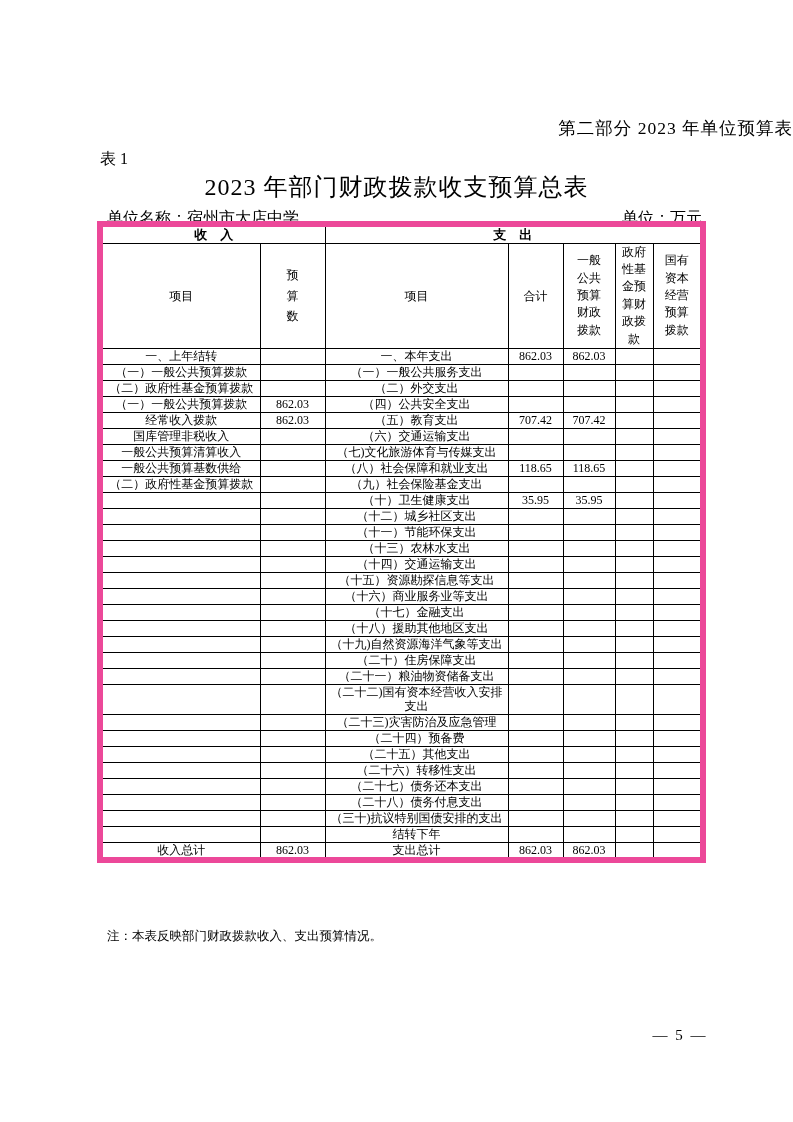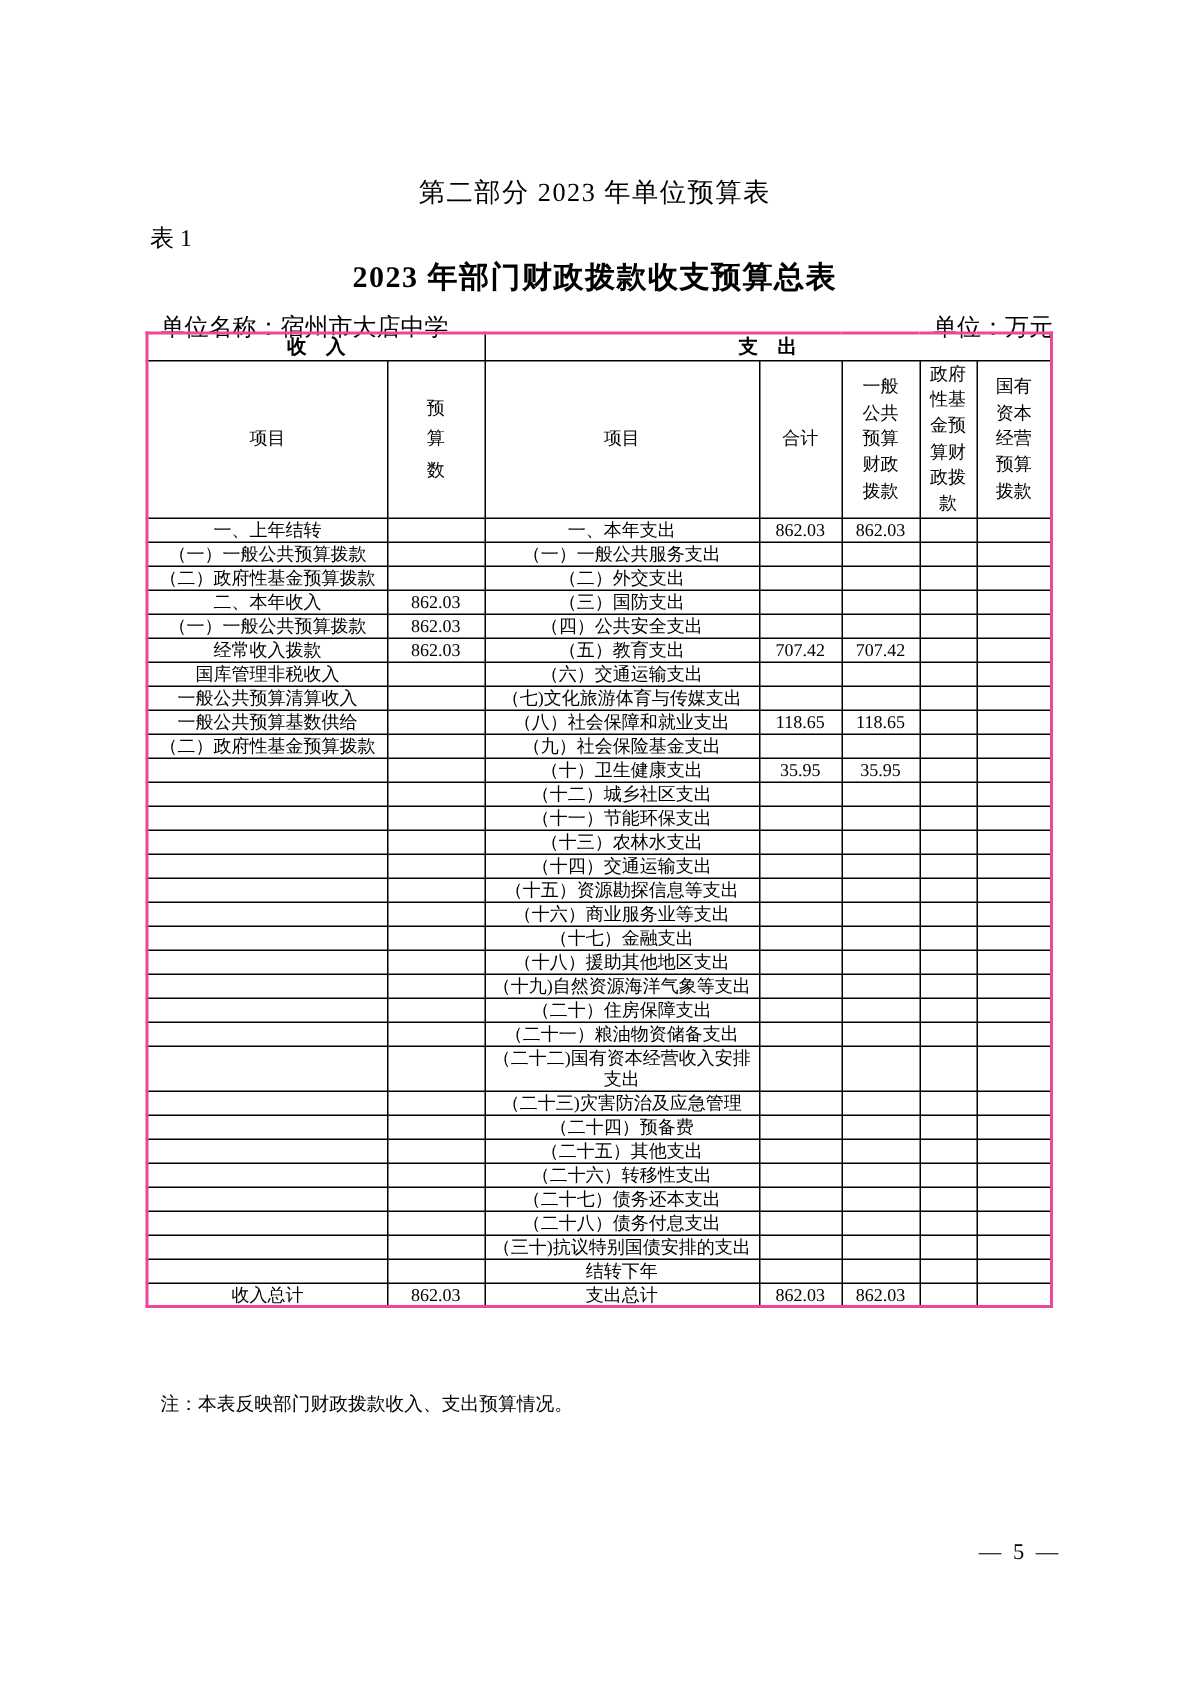--- a/index.html
+++ b/index.html
@@ -6,38 +6,38 @@
   html,body { background:#ffffff; }
   body {
     width:793px; height:1122px;
     font-family:"Liberation Serif","DejaVu Serif",serif;
     color:#000;
   }
   .page { position:relative; width:793px; height:1122px; background:#fff; overflow:hidden; }
 
   .section-title {
     position:absolute; top:116px; left:0; width:793px;
-    text-align:center; font-size:17.5px; letter-spacing:1px;
+    text-align:right; font-size:17.5px; letter-spacing:1px;
   }
   .table-label {
     position:absolute; top:149px; left:100px; font-size:16px;
   }
   .main-title {
     position:absolute; top:171px; left:0; width:793px;
-    text-align:center; font-size:20px; font-weight:bold; letter-spacing:1px;
+    text-align:center; font-size:24px; font-weight:normal; letter-spacing:1px;
   }
   .unit-row {
     position:absolute; top:208px; left:107px; width:595px;
     display:flex; justify-content:space-between; font-size:16px;text-align:center;
   }
 
   table.budget {
     position:absolute; top:221px; left:97px;
     width:603px; table-layout:fixed;
-    border-collapse:collapse; border:2px solid #ec4899;
+    border-collapse:collapse; border:6px solid #ec4899;
   }
   table.budget th, table.budget td {
     border:1px solid #000;
     font-size:12px; font-weight:normal;
     text-align:center; vertical-align:middle;
     padding:0 2px; height:16px; line-height:1.2;
     overflow:hidden;
   }
   tr.group-header th { font-weight:bold; font-size:13px; height:18px; }
   tr.colhead th { height:104px; }
@@ -116,29 +116,20 @@
         <tr>
           <td class="c-income-item">（二）政府性基金预算拨款</td>
           <td class="c-income-budget"></td>
           <td class="c-expense-item">（二）外交支出</td>
           <td class="c-total"></td>
           <td class="c-general"></td>
           <td class="c-govfund"></td>
           <td class="c-statecap"></td>
         </tr>
         <tr>
-          <td class="c-income-item">二、本年收入</td>
-          <td class="c-income-budget">862.03</td>
-          <td class="c-expense-item">（三）国防支出</td>
-          <td class="c-total"></td>
-          <td class="c-general"></td>
-          <td class="c-govfund"></td>
-          <td class="c-statecap"></td>
-        </tr>
-        <tr>
           <td class="c-income-item">（一）一般公共预算拨款</td>
           <td class="c-income-budget">862.03</td>
           <td class="c-expense-item">（四）公共安全支出</td>
           <td class="c-total"></td>
           <td class="c-general"></td>
           <td class="c-govfund"></td>
           <td class="c-statecap"></td>
         </tr>
         <tr>
           <td class="c-income-item">经常收入拨款</td>

